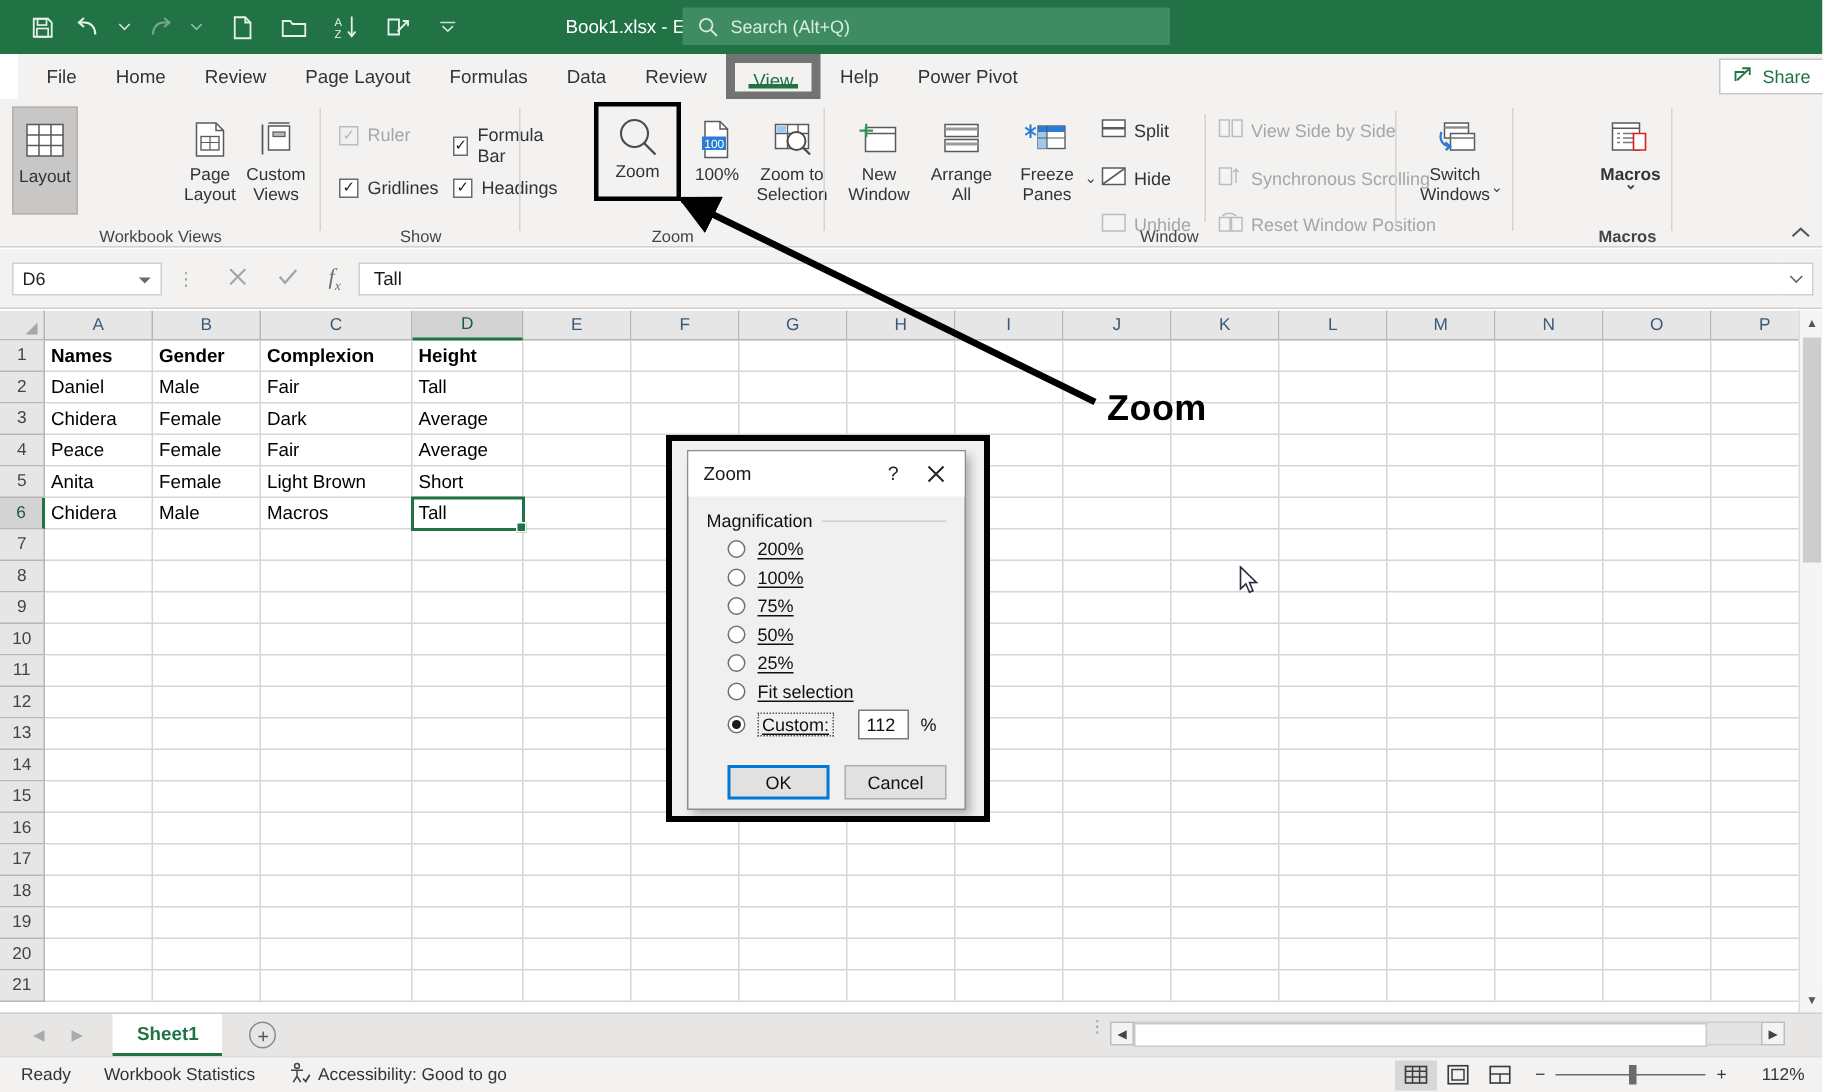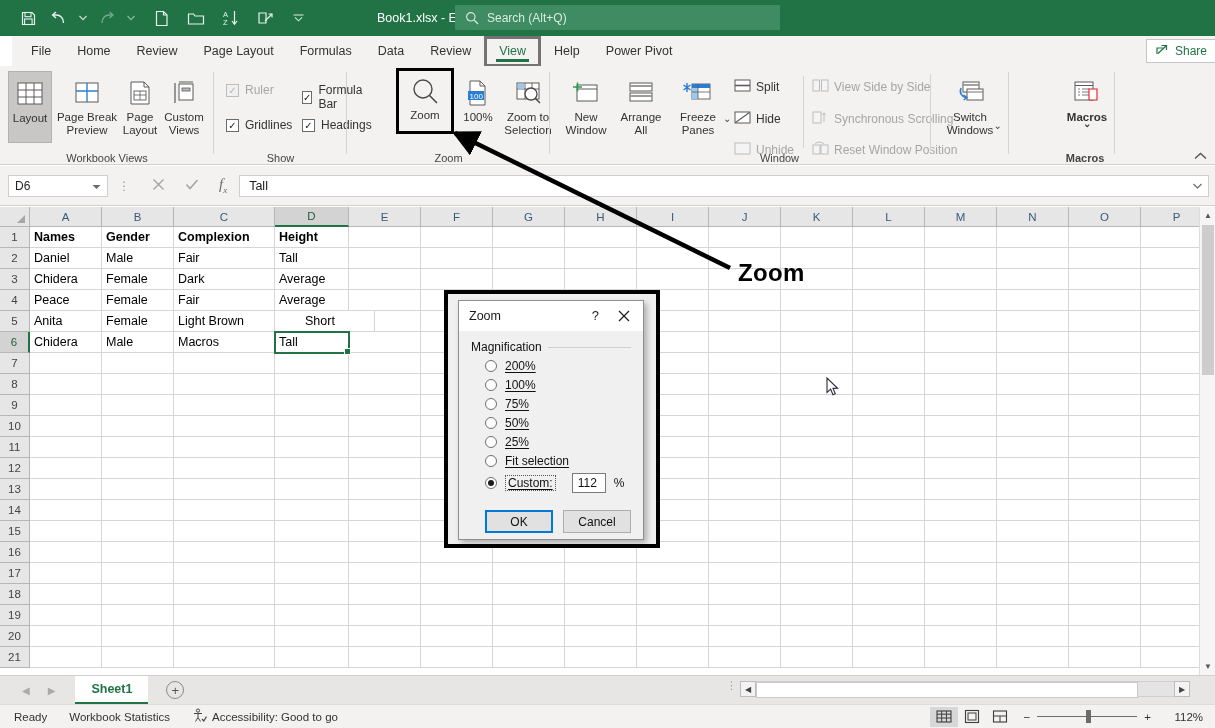--- a/index.html
+++ b/index.html
@@ -52,21 +52,21 @@
   }
   .tab {
     font-size: 12.5px; color: #333333; padding: 0 13px; height: 28px; line-height: 28px;
     position: relative; white-space: nowrap;
   }
   .tab.active { color: #217346; }
   .tab.active .underline {
     position: absolute; left: 9px; right: 9px; bottom: 2px; height: 2.5px; background: #217346;
   }
   .tab.highlighted {
-    border: 3px solid #737373; height: 31px; line-height: 25px; padding: 0 12px;
+    border: 6px solid #737373; height: 31px; line-height: 25px; padding: 0 12px;
   }
   .share-btn {
     position: absolute; right: 10px; top: 3px; height: 24px;
     border: 1px solid #c8c6c4; background: #fff; color: #217346; font-size: 12px;
     display: flex; align-items: center; gap: 5px; padding: 0 9px;
   }
 
   
   .ribbon {
     position: absolute; top: 66px; left: 0; width: 1215px; height: 99px;
@@ -370,29 +370,20 @@
 
     <div class="rgroup" style="left:0; width:214px;">
       <div class="bigbtn sel" style="left:8px; top:5px; width:44px; height:72px;">
         <span class="ic">
           <svg width="28" height="26" viewBox="0 0 28 26">
               <rect x="2" y="2" width="24" height="21" fill="#fff" stroke="#5a5a5a" stroke-width="1"></rect>
               <path d="M10 2v21 M18 2v21 M2 9h24 M2 16h24" stroke="#5a5a5a" stroke-width="1"></path>
             </svg>
         </span>
         <span>Layout</span>
-      </div>
-      <div class="bigbtn" style="left:54px; top:5px; width:66px;">
-        <span class="ic">
-          <svg width="28" height="26" viewBox="0 0 28 26">
-              <rect x="3" y="3" width="22" height="19" fill="#fff" stroke="#5a5a5a" stroke-width="1"></rect>
-              <path d="M3 11h22 M14 3v19" stroke="#2f7fd1" stroke-width="1.4"></path>
-            </svg>
-        </span>
-        <span>Page Break Preview</span>
       </div>
       <div class="bigbtn" style="left:120px; top:5px; width:40px;">
         <span class="ic">
           <svg width="24" height="26" viewBox="0 0 24 26">
               <path d="M3 2h13l5 5v17h-18z" fill="#fff" stroke="#5a5a5a" stroke-width="1"></path>
               <path d="M16 2v5h5" fill="none" stroke="#5a5a5a" stroke-width="1"></path>
               <rect x="6" y="11" width="12" height="9" fill="none" stroke="#5a5a5a" stroke-width="0.9"></rect>
               <path d="M6 15h12 M12 11v9" stroke="#5a5a5a" stroke-width="0.8"></path>
             </svg>
         </span>
@@ -745,21 +736,21 @@
         <div class="cell" style="left: 679px; top: 63px; width: 72px; height: 21px;"></div>
         <div class="cell" style="left: 751px; top: 63px; width: 72px; height: 21px;"></div>
         <div class="cell" style="left: 823px; top: 63px; width: 72px; height: 21px;"></div>
         <div class="cell" style="left: 895px; top: 63px; width: 72px; height: 21px;"></div>
         <div class="cell" style="left: 967px; top: 63px; width: 72px; height: 21px;"></div>
         <div class="cell" style="left: 1039px; top: 63px; width: 72px; height: 21px;"></div>
         <div class="cell" style="left: 1111px; top: 63px; width: 72px; height: 21px;"></div>
         <div class="cell" style="left: 0px; top: 84px; width: 72px; height: 21px;">Anita</div>
         <div class="cell" style="left: 72px; top: 84px; width: 72px; height: 21px;">Female</div>
         <div class="cell" style="left: 144px; top: 84px; width: 101px; height: 21px;">Light Brown</div>
-        <div class="cell" style="left: 245px; top: 84px; width: 74px; height: 21px; margin-left: 26px;">Short</div>
+        <div class="cell" style="left: 245px; top: 84px; width: 74px; height: 21px;">Short</div>
         <div class="cell" style="left: 319px; top: 84px; width: 72px; height: 21px;"></div>
         <div class="cell" style="left: 391px; top: 84px; width: 72px; height: 21px;"></div>
         <div class="cell" style="left: 463px; top: 84px; width: 72px; height: 21px;"></div>
         <div class="cell" style="left: 535px; top: 84px; width: 72px; height: 21px;"></div>
         <div class="cell" style="left: 607px; top: 84px; width: 72px; height: 21px;"></div>
         <div class="cell" style="left: 679px; top: 84px; width: 72px; height: 21px;"></div>
         <div class="cell" style="left: 751px; top: 84px; width: 72px; height: 21px;"></div>
         <div class="cell" style="left: 823px; top: 84px; width: 72px; height: 21px;"></div>
         <div class="cell" style="left: 895px; top: 84px; width: 72px; height: 21px;"></div>
         <div class="cell" style="left: 967px; top: 84px; width: 72px; height: 21px;"></div>

